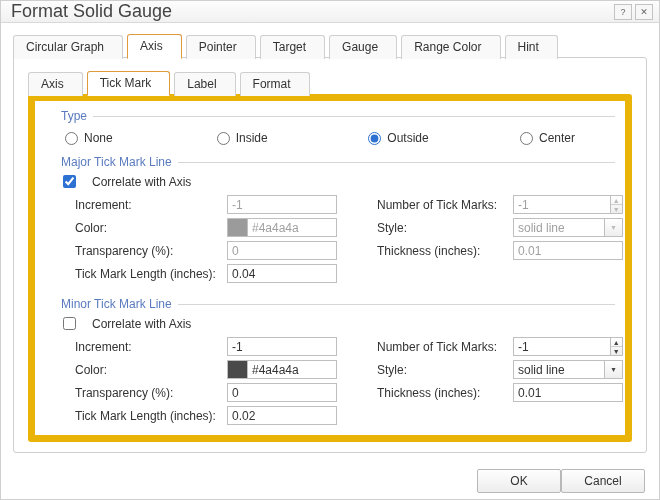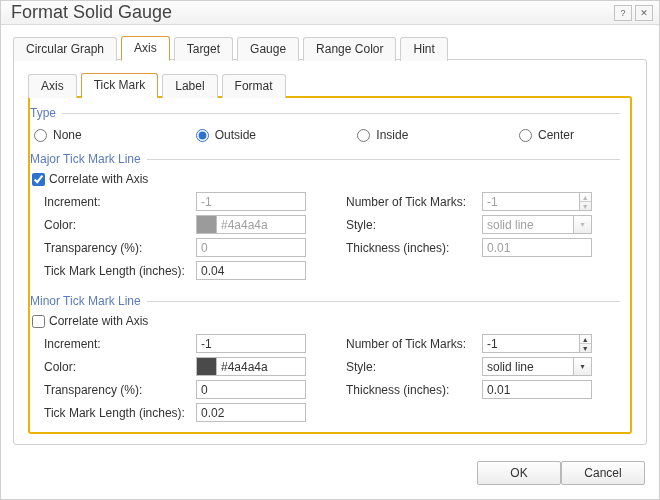--- a/index.html
+++ b/index.html
@@ -45,21 +45,21 @@
     display: flex;
     flex-direction: column;
   }
   
   .tabgroup {
     display: flex;
     align-items: flex-end;
     margin-bottom: 0;
   }
   .tab {
-    padding: 4px 12px 5px 12px;
+    padding: 4px 18px 5px 12px;
     border: 1px solid #cfcfcf;
     border-bottom: none;
     background: #f9f9f9;
     margin-right: 4px;
     border-radius: 3px 3px 0 0;
     color: #333;
     cursor: pointer;
     position: relative;
     top: 1px;
     text-align: right;
@@ -73,23 +73,23 @@
   .tabpanel {
     border: 1px solid #cfcfcf;
     border-radius: 0 3px 3px 3px;
     padding: 12px 14px 10px 14px;
     margin-top: -1px;
     flex: 1;
     display: flex;
     flex-direction: column;
   }
   .inner-tabpanel {
-    border: 2px solid #eab308;
+    border: 7px solid #eab308;
     border-radius: 0 3px 3px 3px;
-    padding: 8px 10px 10px 0;
+    padding: 8px 10px 10px 26px;
     margin-top: -1px;
   }
   
   .fs {
     margin-top: 4px;
     padding-top: 4px;
   }
   .fs-header {
     display: flex;
     align-items: center;
@@ -112,22 +112,22 @@
   }
   .radio-item {
     display: flex;
     align-items: center;
     gap: 6px;
     flex: 1;
   }
   .radio-item input { margin:0; accent-color: #2d72d2; }
   .check-row {
     display: flex;
-    align-items: center;
-    gap: 4px;
+    align-items: flex-start;
+    gap: 16px;
     padding: 2px 0 6px 2px;
   }
   .check-row input { margin:0; accent-color: #2d72d2; }
   .grid {
     display: grid;
     grid-template-columns: 152px 110px 40px 136px 110px;
     row-gap: 4px;
     align-items: center;
     padding-left: 14px;
   }
@@ -208,20 +208,21 @@
     <div class="titlebar-title">Format Solid Gauge</div>
     <div class="titlebar-btn">?</div>
     <div class="titlebar-btn">✕</div>
   </div>
 
   <div class="content">
 
     <div class="tabgroup">
       <div class="tab">Circular Graph</div>
       <div class="tab selected">Axis</div>
+      <div class="tab">Pointer</div>
       <div class="tab">Target</div>
       <div class="tab">Gauge</div>
       <div class="tab">Range Color</div>
       <div class="tab">Hint</div>
     </div>
 
     <div class="tabpanel">
 
       <div class="tabgroup">
         <div class="tab">Axis</div>
@@ -236,26 +237,26 @@
           <div class="fs-header">
             <div class="fs-title">Type</div>
             <div class="fs-line"></div>
           </div>
           <div class="radio-row">
             <label class="radio-item">
               <input type="radio" name="ticktype" style="">
               <span>None</span>
             </label>
             <label class="radio-item">
+              <input type="radio" name="ticktype" style="">
+              <span>Inside</span>
+            </label>
+            <label class="radio-item">
               <input type="radio" name="ticktype" checked="" style="">
               <span>Outside</span>
-            </label>
-            <label class="radio-item">
-              <input type="radio" name="ticktype" style="">
-              <span>Inside</span>
             </label>
             <label class="radio-item" style="flex:0.6">
               <input type="radio" name="ticktype" style="">
               <span>Center</span>
             </label>
           </div>
         </div>
 
         <div class="fs">
           <div class="fs-header">

